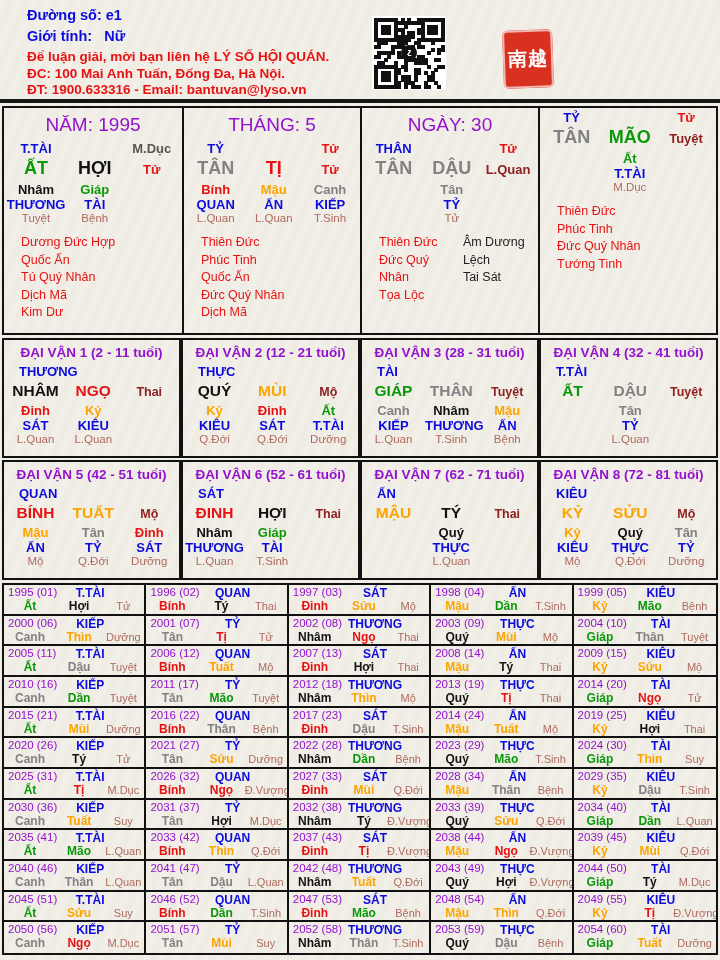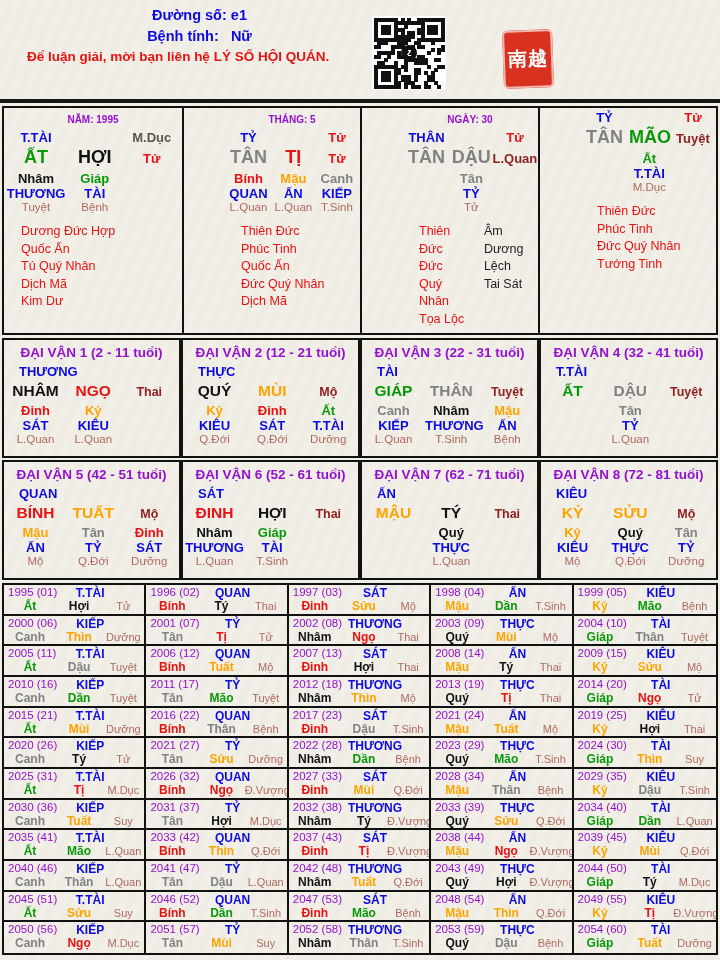--- a/index.html
+++ b/index.html
@@ -10,41 +10,41 @@
 
   
   .c-blue{color:var(--blue);} .c-red{color:var(--red);}
   .c-green{color:var(--green);} .c-orange{color:var(--orange);} .c-gray{color:var(--gray);}
   .c-black{color:var(--black);} .c-darkred{color:var(--darkred);}
   .c-dim{color:var(--dim);}
 
   
   header { display:flex; height:99px; padding:7px 0 0 27px; }
   .h-left { width:345px; }
-  .h-line { font-size:14.5px; font-weight:bold; color:var(--blue); margin-bottom:5px; white-space:pre-wrap;text-align:center; }
+  .h-line { font-size:14.5px; font-weight:bold; color:var(--blue); margin-bottom:5px; white-space:pre-wrap; }
   .h-contact { font-size:13.5px; font-weight:bold; color:var(--red); line-height:16.5px; white-space:pre-wrap; }
   .qr { width:74px; height:74px; background:#fff; position:relative; margin-top:9px; flex:0 0 74px; }
   .qr-mod { position:absolute; background:#111; }
   .qr-center { position:absolute; left:29px; top:29px; width:16px; height:16px; background:#111; border-radius:50%;
                color:#fff; font-size:10px; font-weight:bold; text-align:center; line-height:16px; }
   .callig { flex:1; position:relative; }
   .seal { position:absolute; left:57px; top:23px; width:50px; height:58px; background:var(--seal);
           border-radius:5px; transform:rotate(-2deg); box-shadow:inset 0 0 0 2px rgba(255,255,255,.65);
           color:#fff; font-size:19px; font-weight:bold; display:flex; align-items:center; justify-content:center;
           font-family:"DejaVu Serif",serif; letter-spacing:1px; }
   .callig-text { position:absolute; right:10px; top:12px; font-family:"DejaVu Serif",serif;
                  font-size:44px; font-weight:bold; color:#1A1A1A; letter-spacing:9px; white-space:nowrap; }
   .divider { height:4px; background:#171717; }
 
   
   .pillars { margin:3px 2px 0; border:2px solid #111; height:229px; display:grid;
              grid-template-columns:1fr 1fr 1fr 1fr; }
   .pillar { padding:2px 0; overflow:hidden; }
-  .pillar + .pillar { border-left:2px solid #111;padding-left:40px; }
-  .p-title { text-align:center; font-size:10px; font-weight:bold; color:var(--purple); margin:4px 8px 5px; }
+  .pillar + .pillar { border-left:2px solid #111; }
+  .p-title { text-align:center; font-size:19px; font-weight:normal; color:var(--purple); margin:4px 8px 5px; }
   .row3 { display:grid; grid-template-columns:36% 30% 34%; text-align:center; }
   .p-top { font-size:13px; font-weight:bold; margin-bottom:2px; }
   .p-main { font-size:18px; font-weight:bold; align-items:baseline; margin-bottom:3px; }
   .p-main .stage { font-size:13px; }
   .hstem { font-size:13px; font-weight:bold; line-height:15px; }
   .hgod  { font-size:13px; font-weight:bold; line-height:15px; color:var(--blue); }
   .hstage{ font-size:11.5px; line-height:13px; color:var(--rosy); }
   .p-stars { display:flex; padding-left:17px; margin-top:9px; font-size:12.5px; line-height:17.5px; text-align:left; }
   .list-red { color:var(--red); }
   .list-black { color:#222; margin-left:16px; }
@@ -70,22 +70,24 @@
   .ystage { font-weight:normal; font-size:11px; color:var(--rosy); }
 </style>
 </head>
 <body>
 
 <div class="page">
 
   <header>
     <div class="h-left">
       <div class="h-line">Đường số: e1</div>
-      <div class="h-line">Bệnh tính:   Nữ</div>
+      <div class="h-line">Giới tính:   Nữ</div>
       <div class="h-contact">Để luận giải, mời bạn liên hệ LÝ SỐ HỘI QUÁN.</div>
+      <div class="h-contact">ĐC: 100 Mai Anh Tuấn, Đống Đa, Hà Nội.</div>
+      <div class="h-contact">ĐT: 1900.633316 - Email: bantuvan@lyso.vn</div>
     </div>
     <div class="qr" id="qr">
       <div class="qr-center">z</div>
     <div class="qr-mod" style="left: 2px; top: 2px; width: 4px; height: 4px;"></div>
         <div class="qr-mod" style="left: 5.33333px; top: 2px; width: 4px; height: 4px;"></div>
         <div class="qr-mod" style="left: 8.66667px; top: 2px; width: 4px; height: 4px;"></div>
         <div class="qr-mod" style="left: 12px; top: 2px; width: 4px; height: 4px;"></div>
         <div class="qr-mod" style="left: 15.3333px; top: 2px; width: 4px; height: 4px;"></div>
         <div class="qr-mod" style="left: 18.6667px; top: 2px; width: 4px; height: 4px;"></div>
         <div class="qr-mod" style="left: 22px; top: 2px; width: 4px; height: 4px;"></div>
@@ -499,21 +501,21 @@
             <div class="hstage">Q.Đới</div>
           </div>
           <div class="hcol">
             <div class="hstem c-green">Ất</div>
             <div class="hgod">T.TÀI</div>
             <div class="hstage">Dưỡng</div>
           </div>
         </div>
       </div>
       <div class="dv">
-        <div class="dv-title">ĐẠI VẬN 3 (22 - 31 tuổi)</div>
+        <div class="dv-title">ĐẠI VẬN 3 (28 - 31 tuổi)</div>
         <div class="dv-god">TÀI</div>
         <div class="row3 dv-main">
           <span class="c-green">GIÁP</span>
           <span class="c-gray">THÂN</span>
           <span class="stage c-darkred">Tuyệt</span>
         </div>
         <div class="row3">
           <div class="hcol">
             <div class="hstem c-gray">Canh</div>
             <div class="hgod">KIẾP</div>
@@ -892,21 +894,21 @@
           <span class="y-god">SÁT</span>
         </div>
         <div class="y2">
           <span class="c-red">Đinh</span>
           <span class="c-gray">Dậu</span>
           <span class="ystage">T.Sinh</span>
         </div>
       </div>
       <div class="ycell">
         <div class="y1">
-          <span class="y-year">2021 (24)</span>
+          <span class="y-year">2014 (24)</span>
           <span class="y-god">ẤN</span>
         </div>
         <div class="y2">
           <span class="c-orange">Mậu</span>
           <span class="c-orange">Tuất</span>
           <span class="ystage">Mộ</span>
         </div>
       </div>
       <div class="ycell col-last">
         <div class="y1">

